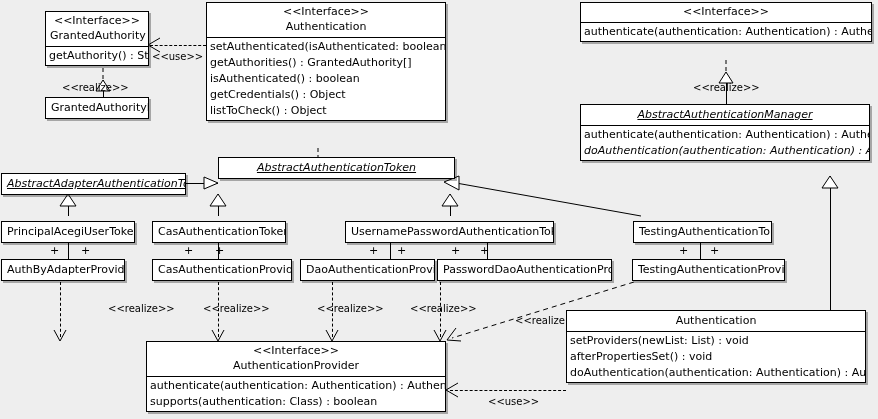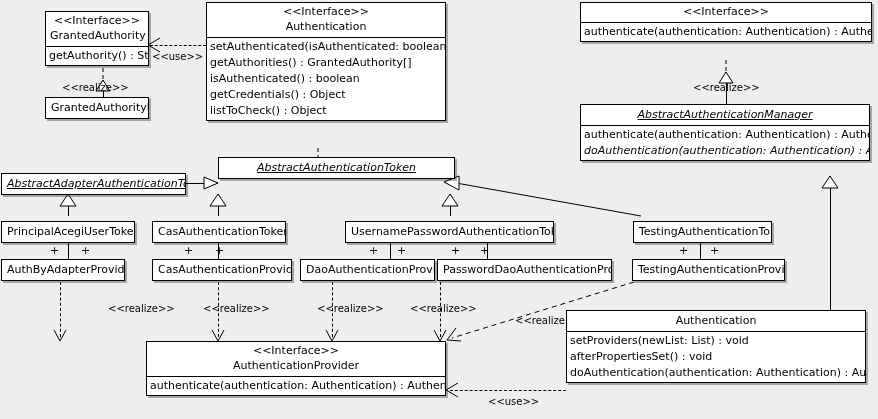--- a/index.html
+++ b/index.html
@@ -308,20 +308,21 @@
     </div>
   </div>
 
   <div class="uml" style="left:146px; top:341px; width:300px;">
     <div class="hdr">
       <div class="stereo">&lt;&lt;Interface&gt;&gt;</div>
       <div class="cname">AuthenticationProvider</div>
     </div>
     <div class="members">
       <div class="member">authenticate(authentication: Authentication) : Authentication</div>
+      <div class="member">supports(authentication: Class) : boolean</div>
     </div>
   </div>
 
   <div class="uml" style="left:566px; top:310px; width:300px;">
     <div class="hdr">
       <div class="cname">Authentication</div>
     </div>
     <div class="members">
       <div class="member">setProviders(newList: List) : void</div>
       <div class="member">afterPropertiesSet() : void</div>

